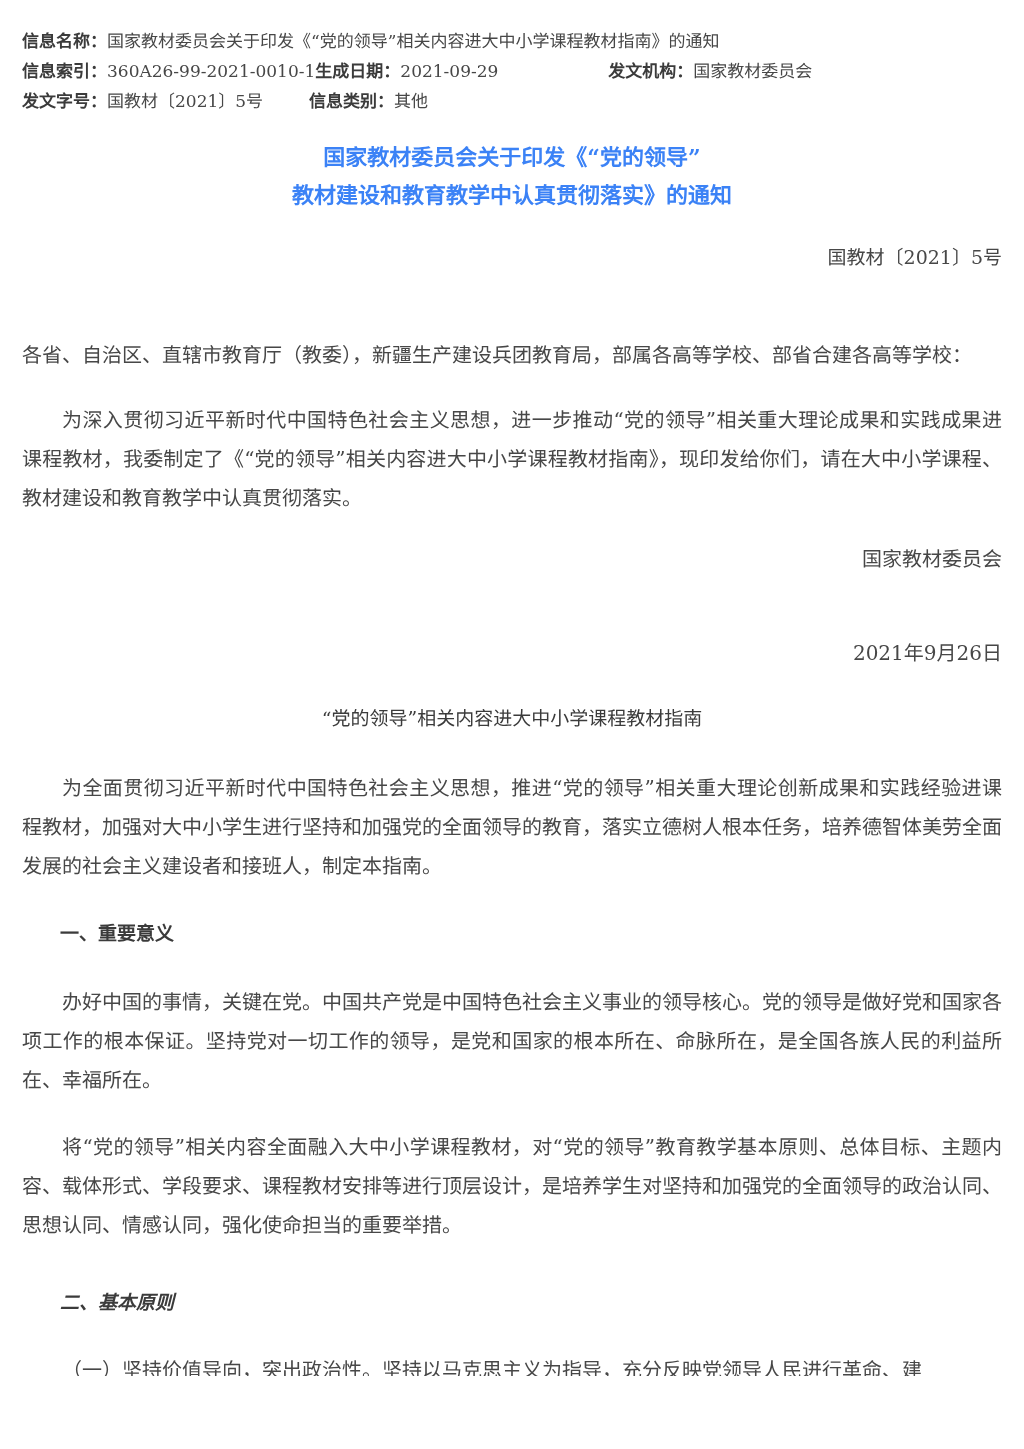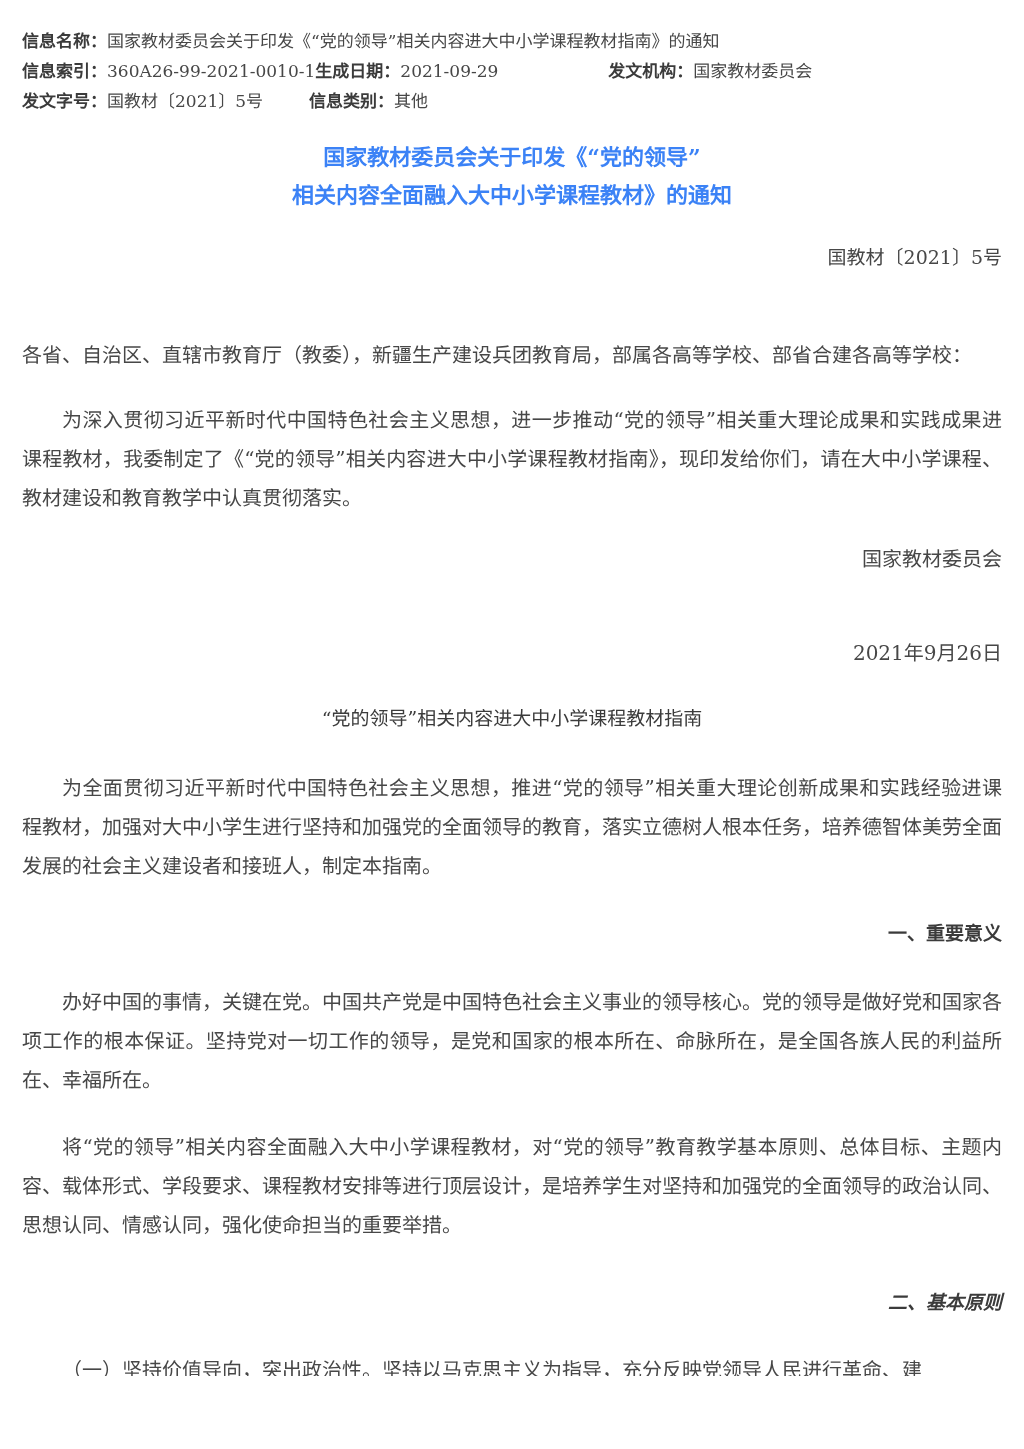--- a/index.html
+++ b/index.html
@@ -50,21 +50,20 @@
     line-height: 32px;
     color: #3b3b3b;
   }
   .intro    { margin-top: 35px; }
   .section-heading {
     font-weight: bold;
     font-size: 19px;
     line-height: 30px;
     color: #3b3b3b;
     text-indent: 2em;
-    text-align: right;
   }
   .h-sec1   { margin-top: 32px; }
   .s1p1     { margin-top: 35px; }
   .s1p2     { margin-top: 28px; }
   .h-sec2   { margin-top: 42px; font-style: italic; }
   .s2p1     { margin-top: 34px; }
 </style>
 </head>
 <body>
 
@@ -77,21 +76,21 @@
     <div class="meta-row">
       <span class="meta-label">信息索引：</span><span class="meta-value">360A26-99-2021-0010-1</span><span class="meta-label">生成日期：</span><span class="meta-value">2021-09-29</span><span class="meta-label gap-agency">发文机构：</span><span class="meta-value">国家教材委员会</span>
     </div>
     <div class="meta-row">
       <span class="meta-label">发文字号：</span><span class="meta-value">国教材〔2021〕5号</span><span class="meta-label gap-category">信息类别：</span><span class="meta-value">其他</span>
     </div>
   </div>
 
   <div class="title">
     <div>国家教材委员会关于印发《“党的领导”</div>
-    <div>相关内容全面融入大中小学课程教材》的通知</div>
+    <div>教材建设和教育教学中认真贯彻落实》的通知</div>
   </div>
 
   <div class="doc-no">国教材〔2021〕5号</div>
 
   <div class="bodytext recipients">各省、自治区、直辖市教育厅（教委），新疆生产建设兵团教育局，部属各高等学校、部省合建各高等学校：</div>
 
   <div class="bodytext indent para1">为深入贯彻习近平新时代中国特色社会主义思想，进一步推动“党的领导”相关重大理论成果和实践成果进课程教材，我委制定了《“党的领导”相关内容进大中小学课程教材指南》，现印发给你们，请在大中小学课程、教材建设和教育教学中认真贯彻落实。</div>
 
   <div class="signer">国家教材委员会</div>
   <div class="date">2021年9月26日</div>

